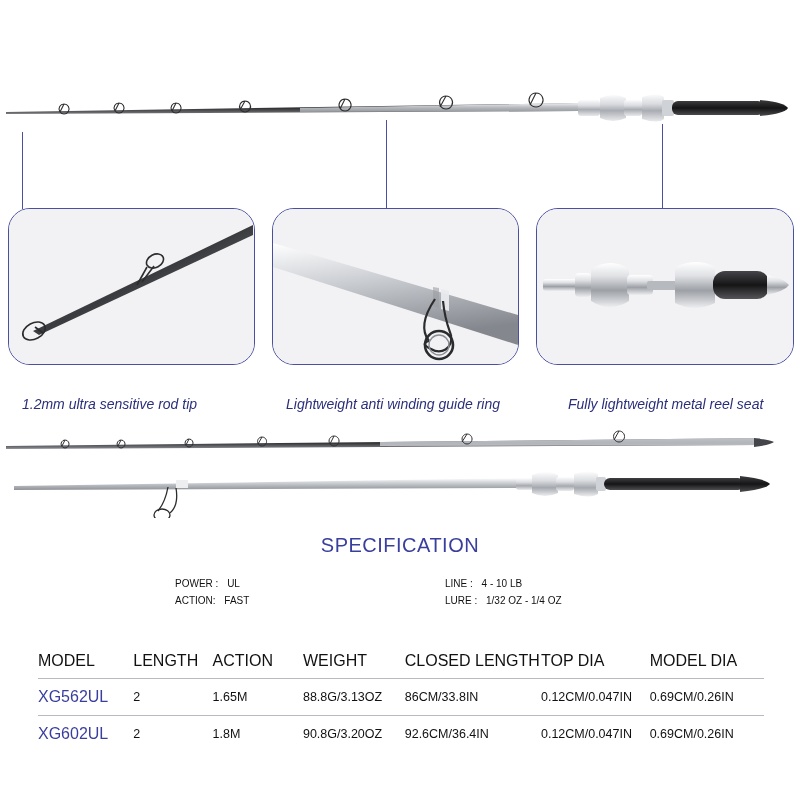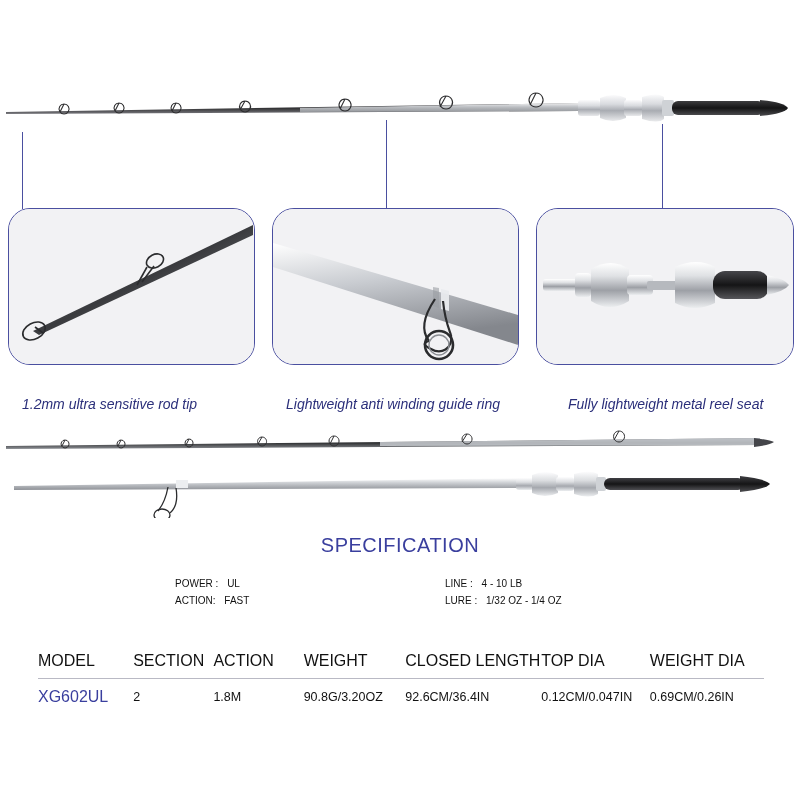--- a/index.html
+++ b/index.html
@@ -363,29 +363,38 @@
         <span class="spec-key">LURE :</span>
         <span class="spec-val">1/32 OZ  - 1/4 OZ</span>
       </div>
     </div>
   </div>
 
   <table class="spec-table">
     <thead>
       <tr class="head-row">
         <th class="col-model">MODEL</th>
-        <th class="col-section">SECTION</th>
+        <th class="col-section">LENGTH</th>
         <th class="col-length">ACTION</th>
         <th class="col-weight">WEIGHT</th>
         <th class="col-closed">CLOSED LENGTH</th>
         <th class="col-top">TOP DIA</th>
-        <th class="col-bottom">WEIGHT DIA</th>
+        <th class="col-bottom">MODEL DIA</th>
       </tr>
     </thead>
     <tbody>
+      <tr>
+        <td class="model">XG562UL</td>
+        <td>2</td>
+        <td>1.65M</td>
+        <td>88.8G/3.13OZ</td>
+        <td>86CM/33.8IN</td>
+        <td>0.12CM/0.047IN</td>
+        <td>0.69CM/0.26IN</td>
+      </tr>
       <tr>
         <td class="model">XG602UL</td>
         <td>2</td>
         <td>1.8M</td>
         <td>90.8G/3.20OZ</td>
         <td>92.6CM/36.4IN</td>
         <td>0.12CM/0.047IN</td>
         <td>0.69CM/0.26IN</td>
       </tr>
     </tbody>

